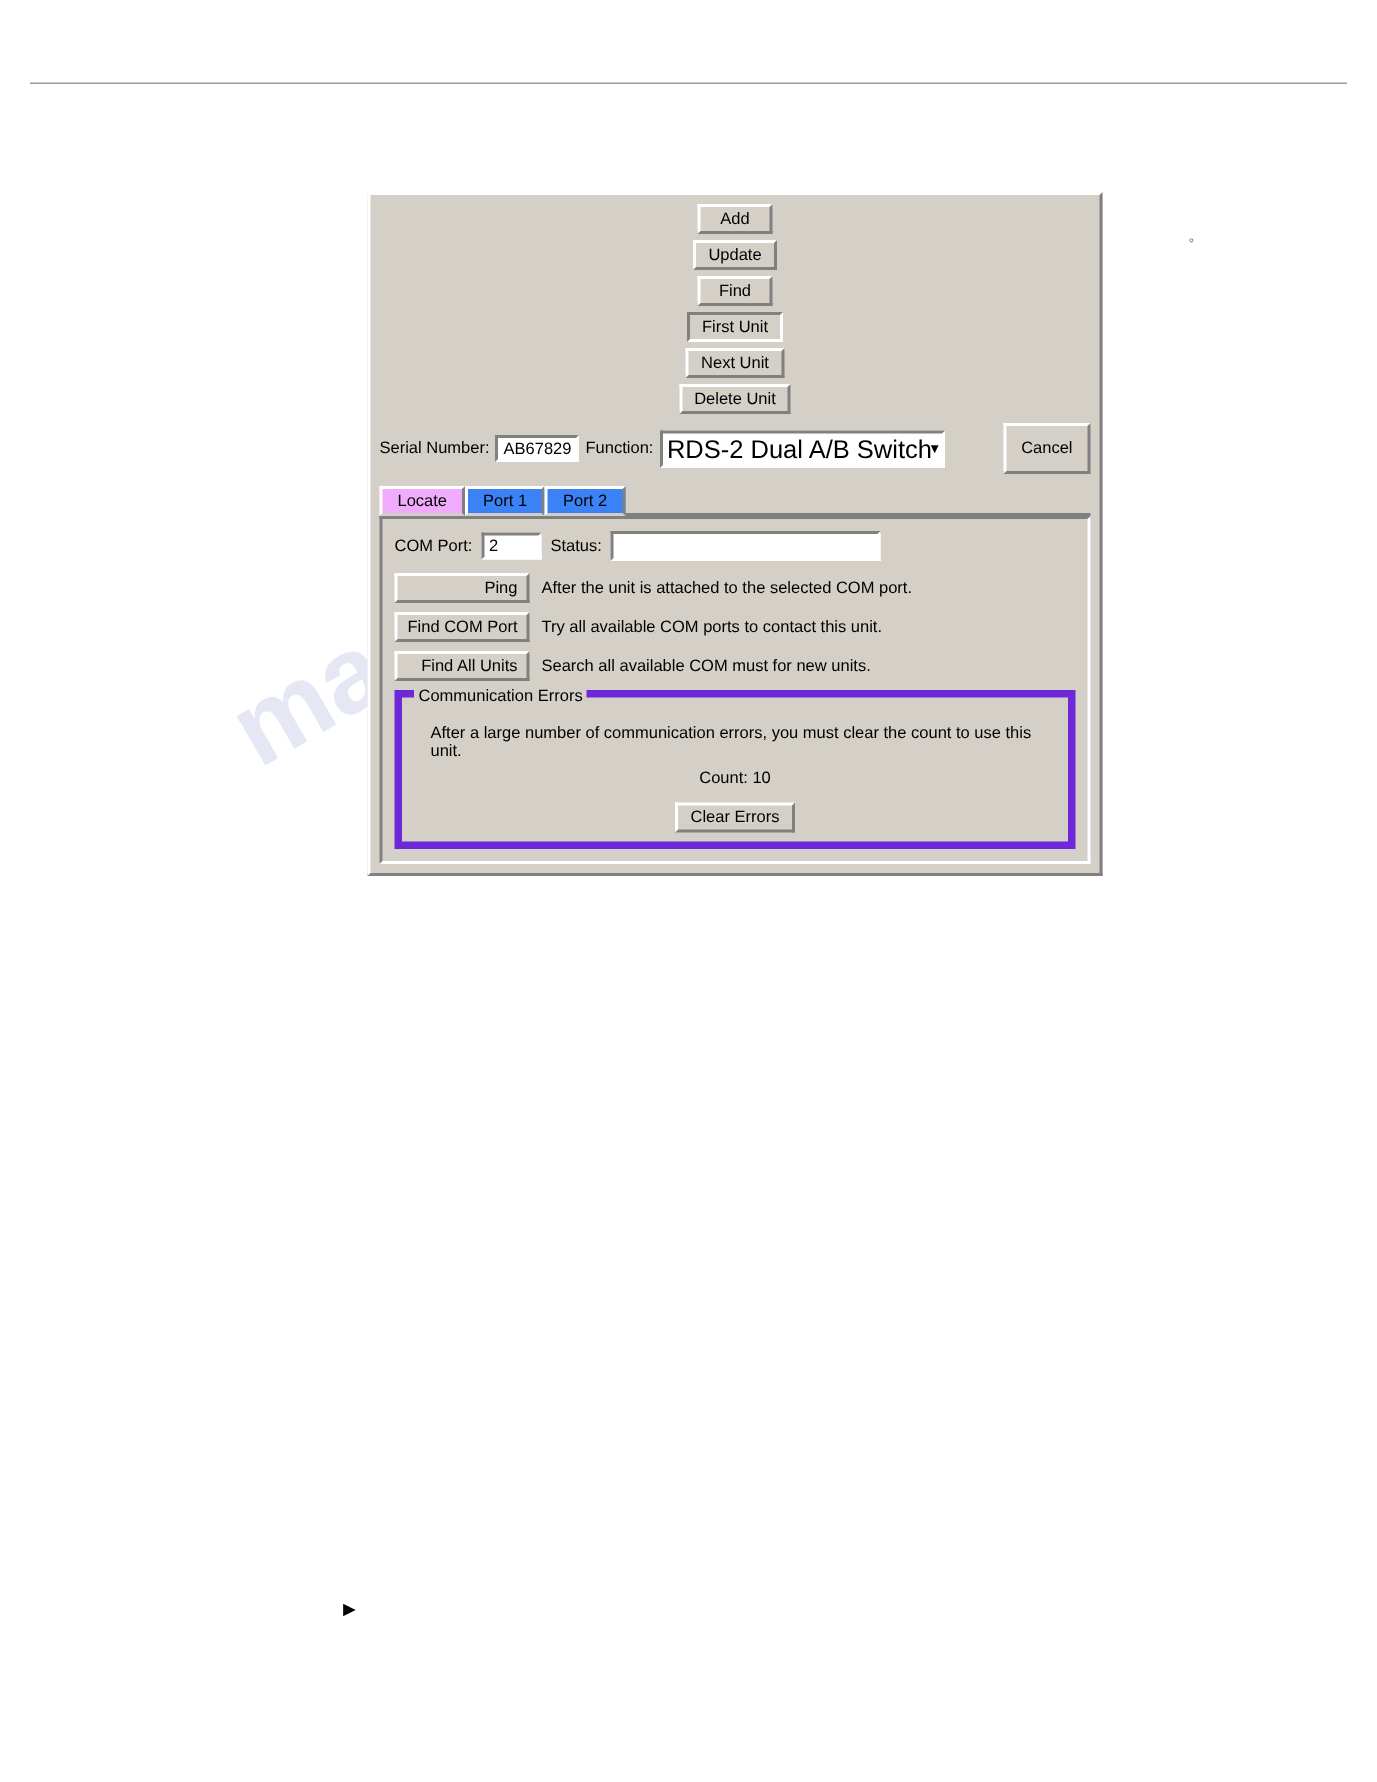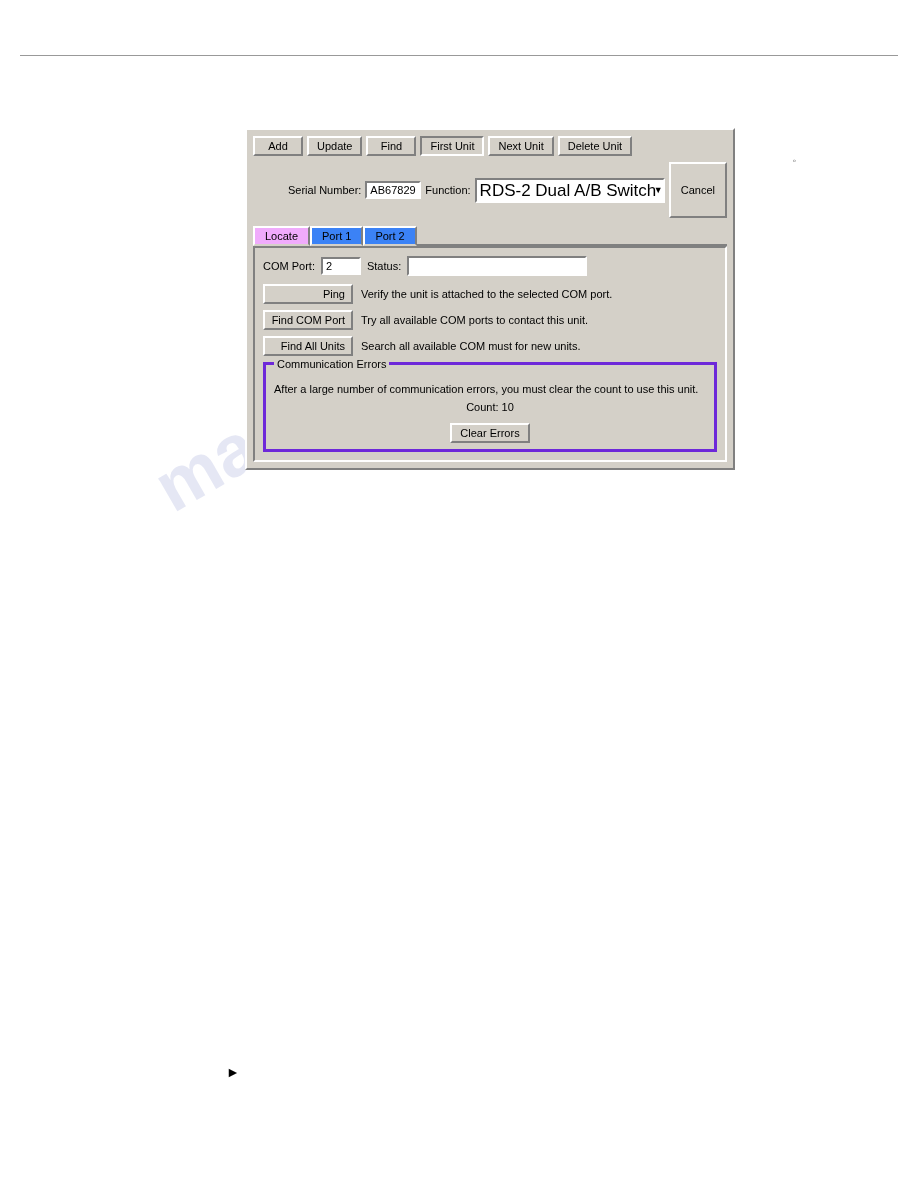--- a/index.html
+++ b/index.html
@@ -39,21 +39,21 @@
       background: #d4d0c8;
       border: 2px solid #ffffff;
       border-right-color: #808080;
       border-bottom-color: #808080;
       padding: 6px;
     }
 
     
     .toolbar {
       display: flex;
-      flex-direction: row;
+      flex-direction: column;
       gap: 4px;
       margin-bottom: 6px;
       align-items: center;
     }
 
     .toolbar-btn {
       background: #d4d0c8;
       border: 2px solid;
       border-top-color: #ffffff;
       border-left-color: #ffffff;
@@ -74,21 +74,20 @@
       background: #d4d0c8;
     }
 
     
     .serial-row {
       display: flex;
       flex-direction: row;
       align-items: center;
       gap: 4px;
       margin-bottom: 6px;
-      margin-left: 35px;
     }
 
     .label-text {
       font-size: 11px;
       color: #000;
     }
 
     .serial-input {
       background: #fff;
       border: 2px solid;
@@ -130,21 +129,21 @@
       pointer-events: none;
     }
 
     .cancel-btn {
       background: #d4d0c8;
       border: 2px solid;
       border-top-color: #ffffff;
       border-left-color: #ffffff;
       border-right-color: #808080;
       border-bottom-color: #808080;
-      padding: 20px 10px;
+      padding: 9px 10px;
       font-size: 11px;
       cursor: pointer;
       margin-left: auto;
     }
 
     
     .tab-strip {
       display: flex;
       flex-direction: row;
       border-bottom: 2px solid #808080;
@@ -242,22 +241,22 @@
       text-align: right;
     }
 
     .action-desc {
       font-size: 11px;
       color: #000;
     }
 
     
     .comm-errors-group {
-      border: 3px solid #6d28d9;
-      padding: 6px 8px;
+      border: 5px solid #6d28d9;
+      padding: 6px 19px;
       margin-top: 6px;
       position: relative;
     }
 
     .comm-errors-legend {
       position: absolute;
       top: -7px;
       left: 8px;
       background: #d4d0c8;
       padding: 0 3px;
@@ -369,21 +368,21 @@
 
       <div class="com-row">
         <span class="label-text">COM Port:</span>
         <input class="com-input" type="text" value="2" style="">
         <span class="label-text">Status:</span>
         <input class="status-input" type="text" value="" style="">
       </div>
 
       <div class="action-row">
         <button class="action-btn">Ping</button>
-        <span class="action-desc">Verify the unit is attached to the selected COM port.</span>
+        <span class="action-desc">After the unit is attached to the selected COM port.</span>
       </div>
 
       <div class="action-row">
         <button class="action-btn">Find COM Port</button>
         <span class="action-desc">Try all available COM ports to contact this unit.</span>
       </div>
 
       <div class="action-row">
         <button class="action-btn">Find All Units</button>
         <span class="action-desc">Search all available COM must for new units.</span>

